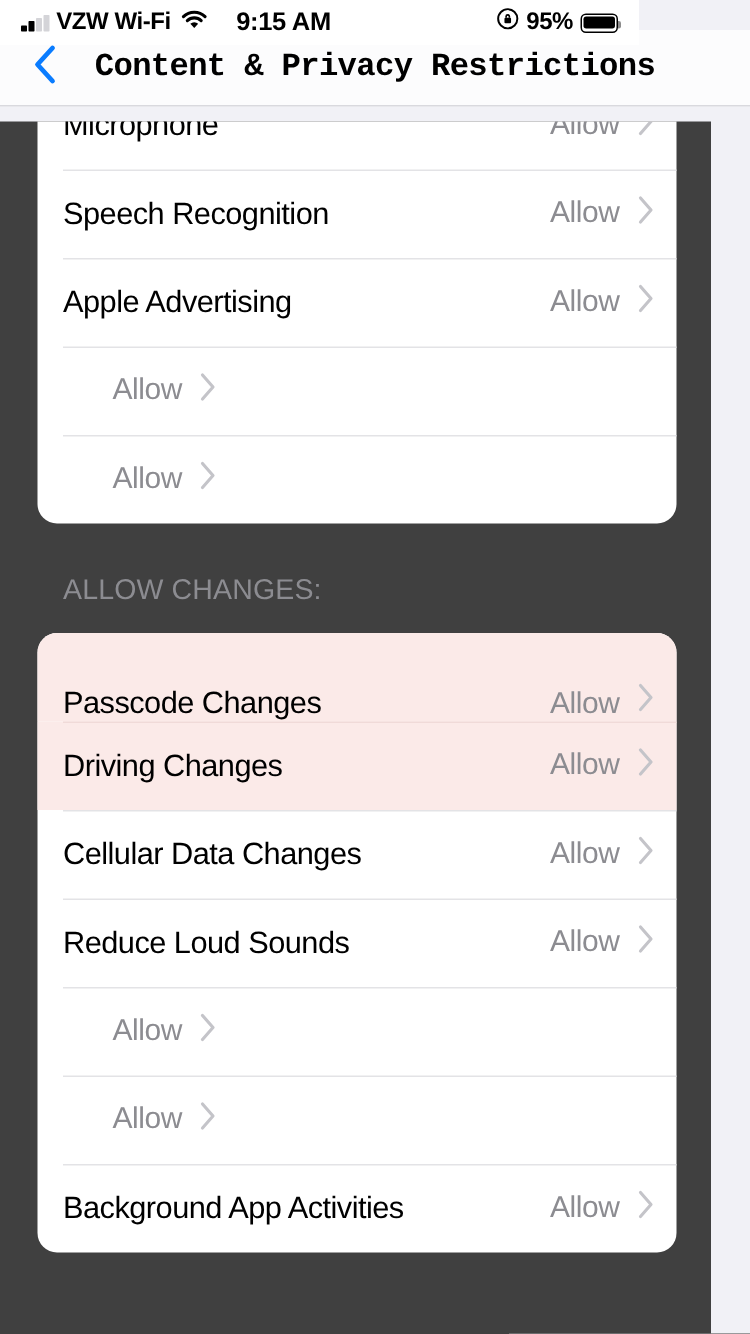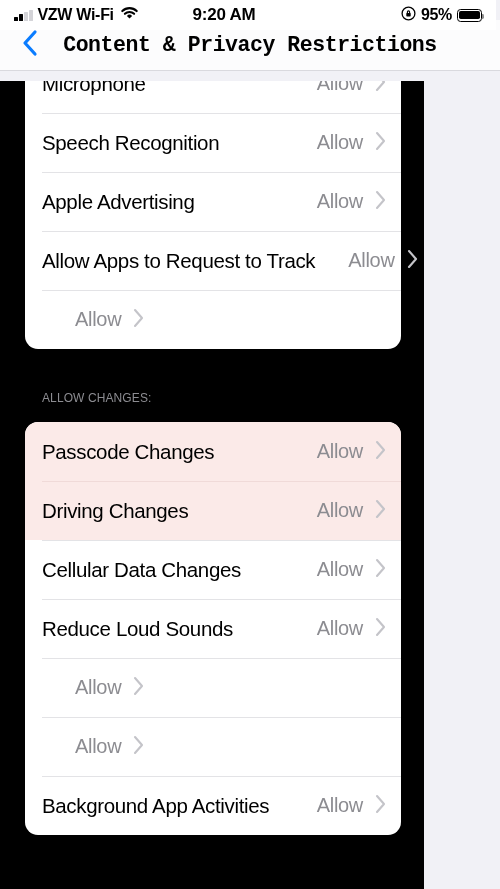--- a/index.html
+++ b/index.html
@@ -12,21 +12,21 @@
     background:#F1F1F6;
     font-family:"Liberation Sans", sans-serif;
     -webkit-font-smoothing:antialiased;
     overflow:hidden;
     position:relative;
   }
 
   
   .status-bar {
     position:absolute; top:0; left:0;
-    width:496px; height:30px;
+    width:426px; height:30px;
     background:#FFFFFF;
     display:flex; align-items:center;
     padding:0 14px;
     z-index:30;
   }
   .sb-left, .sb-right {
     display:flex; align-items:center;
     flex:1 1 0;
   }
   .sb-right { justify-content:flex-end;padding-left:48px; }
@@ -90,22 +90,22 @@
     position:absolute; left:0; top:0;
     width:500px; height:50px;
     display:flex; align-items:center; justify-content:center;
     font-size:21.5px; font-weight:bold; color:#000;
     letter-spacing:-0.45px;
   }
 
   
   .scroll-area {
     position:absolute; top:81px; left:0;
-    width:424px; height:808px;
-    background:#000000;
+    width:474px; height:808px;
+    background:#404040;
     overflow:hidden;
   }
 
   .card {
     position:relative;
     margin:0 23px 0 25px;
     background:#FFFFFF;
     border-radius:13px;
   }
   
@@ -137,25 +137,25 @@
     font-size:20px; color:#8C8C91;
     letter-spacing:-0.3px;
     margin-right:11px;
     margin-left:33px;
   }
   .chev { flex:0 0 auto; display:block; }
 
   
   .row.hl { background:#FBEAE8; }
   .row.hl + .row.hl::before { background:#F0DAD8; }
-  .card .row.hl:first-child { border-radius:13px 13px 0 0; }
+  .card .row.hl:first-child { border-radius:13px 13px 0 0;align-items:flex-end; }
 
   
   .sect-head {
-    font-size:12px; color:#8C8C91;
+    font-size:19px; color:#8C8C91;
     letter-spacing:0.1px;
     padding:0 0 0 42px;
     height:24px;
     display:flex; align-items:flex-end;
   }
 
   .gap-32 { height:32px; }
   .gap-17 { height:17px; }
 </style>
 </head>
@@ -172,21 +172,21 @@
     <span class="carrier">VZW Wi-Fi</span>
     <span class="wifi-icon">
       <svg width="19" height="14" viewBox="0 0 19 14">
         <path d="M9.5 12.6 6.9 9.9a3.7 3.7 0 0 1 5.2 0z" fill="#000"></path>
         <path d="M4.9 7.8a6.6 6.6 0 0 1 9.2 0" stroke="#000" stroke-width="2.1" fill="none" stroke-linecap="round"></path>
         <path d="M2.3 5.1a10.3 10.3 0 0 1 14.4 0" stroke="#000" stroke-width="2.1" fill="none" stroke-linecap="round"></path>
       </svg>
     </span>
   </div>
 
-  <div class="sb-center">9:20 AM</div>
+  <div class="sb-center">9:15 AM</div>
 
   <div class="sb-right">
     <span class="rot-lock">
       <svg width="15" height="15" viewBox="0 0 15 15">
         <circle cx="7.5" cy="7.5" r="6.4" stroke="#000" stroke-width="1.3" fill="none"></circle>
         <rect x="5.3" y="6.9" width="4.4" height="3.6" rx="0.7" fill="#000"></rect>
         <path d="M6.4 6.9V6a1.1 1.1 0 0 1 2.2 0v0.9" stroke="#000" stroke-width="1.1" fill="none"></path>
       </svg>
     </span>
     <span class="batt-pct">95%</span>
@@ -225,21 +225,20 @@
             </svg></span>
         </div>
         <div class="row">
           <span class="row-label">Apple Advertising</span>
           <span class="row-value">Allow</span>
           <span class="chev"><svg width="13" height="22" viewBox="0 0 13 22">
               <path d="M3 3l7 8-7 8" stroke="#C4C4C9" stroke-width="2.1" fill="none" stroke-linecap="round" stroke-linejoin="round"></path>
             </svg></span>
         </div>
         <div class="row">
-          <span class="row-label">Allow Apps to Request to Track</span>
           <span class="row-value">Allow</span>
           <span class="chev"><svg width="13" height="22" viewBox="0 0 13 22">
               <path d="M3 3l7 8-7 8" stroke="#C4C4C9" stroke-width="2.1" fill="none" stroke-linecap="round" stroke-linejoin="round"></path>
             </svg></span>
         </div>
         <div class="row">
           <span class="row-value">Allow</span>
           <span class="chev"><svg width="13" height="22" viewBox="0 0 13 22">
               <path d="M3 3l7 8-7 8" stroke="#C4C4C9" stroke-width="2.1" fill="none" stroke-linecap="round" stroke-linejoin="round"></path>
             </svg></span>

